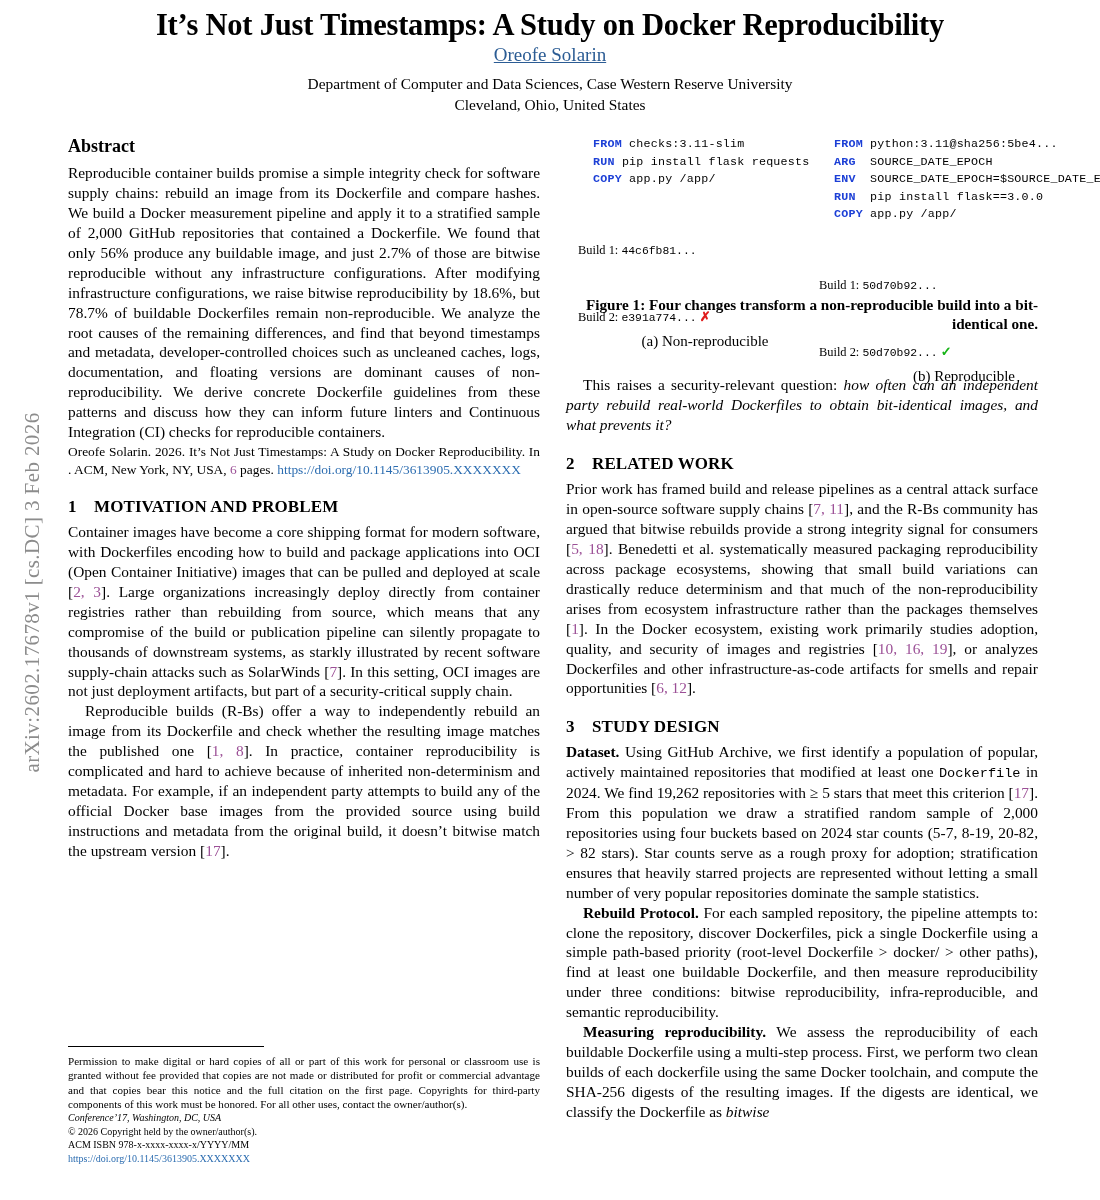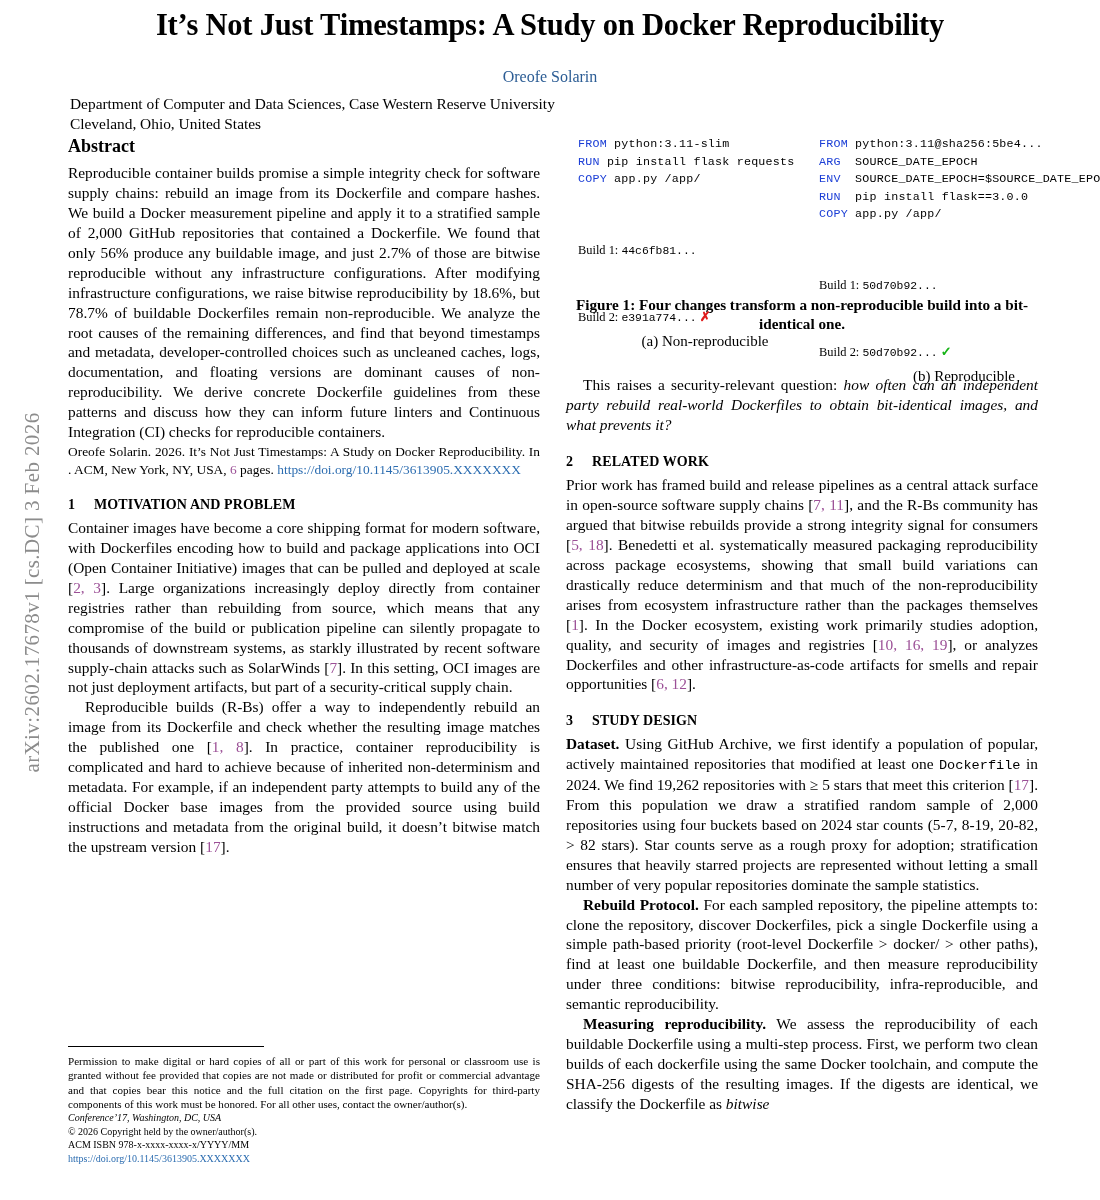--- a/index.html
+++ b/index.html
@@ -42,27 +42,27 @@
   #paper-title {
     text-align: center;
     font-size: 30.5px;
     font-weight: bold;
     line-height: 1.17;
     letter-spacing: -0.2px;
     margin: 4px 0 0 0;
   }
   #author-name {
     text-align: center;
-    font-size: 16px;
+    font-size: 19px;
     color: #2b5c94;
-    margin-top: 23px;
     line-height: 1.2;
+    text-decoration: underline;
   }
   .affil {
-    text-align: left;
+    text-align: center;
     font-size: 15.4px;
     line-height: 1.32;
     font-family: Liberation Serif, serif;
   }
   #affil-1 { margin-top: 8px; }
 
   
   #columns {
     position: absolute;
     top: 136px;
@@ -72,21 +72,21 @@
   }
   .col {
     position: absolute;
     top: 0;
     width: 472px;
   }
   #col-left  { left: 68px; }
   #col-right { left: 566px; }
 
   h2.section {
-    font-size: 14px;
+    font-size: 17px;
     font-weight: bold;
     margin: 0;
     letter-spacing: 0.1px;
   }
   h2.section .secnum { display: inline-block; width: 26px; }
 
   h3.abstract-head {
     font-size: 18px;
     font-weight: bold;
     margin: 0 0 6px 0;
@@ -131,21 +131,21 @@
   #panel-a { left: 12px; width: 248px; }
   #panel-b { left: 253px; width: 290px; }
 
   .code {
     font-family: "Liberation Mono", "DejaVu Sans Mono", monospace;
     font-size: 11.7px;
     line-height: 1.5;
     white-space: pre;
     letter-spacing: 0.2px;
   }
-  .kw { color: #1c3fd6; font-weight: normal; }
+  .kw { color: #1c3fd6; font-weight: bold; margin-left: 15px; }
 
   .buildline {
     font-family: "Liberation Serif", serif;
     font-size: 12.4px;
     line-height: 1.45;
     white-space: nowrap;
     margin-top: 44px;
   }
   .buildhash {
     font-family: "Liberation Mono", "DejaVu Sans Mono", monospace;
@@ -160,21 +160,21 @@
     margin-top: 6px;
   }
   #subcap-a { margin-left: 6px; }
   #subcap-b { margin-left: 0px; }
 
   #fig-caption {
     font-size: 15.2px;
     font-weight: bold;
     line-height: 1.26;
     margin: 14px 0 0 0;
-    text-align: center;
+    text-align: right;
   }
 
   
   #footnote {
     position: absolute;
     left: 68px;
     top: 1046px;
     width: 472px;
   }
   #footnote-rule {
@@ -225,21 +225,21 @@
       <p class="body indent"><span>Reproducible builds (R-Bs) offer a way to independently rebuild an image from its Dockerfile and check whether the resulting image matches the published one [</span><span class="cite">1, 8</span><span>]. In practice, container reproducibility is complicated and hard to achieve because of inherited non-determinism and metadata. For example, if an independent party attempts to build any of the official Docker base images from the provided source using build instructions and metadata from the original build, it doesn’t bitwise match the upstream version [</span><span class="cite">17</span><span>].</span></p>
 
     </div>
 
     <div class="col" id="col-right">
 
       <figure id="figure-1">
         <div id="fig-panels">
 
           <div class="panel" id="panel-a">
-            <div class="code"><span class="kw">FROM</span> <span>python:3.11-slim</span>
+            <div class="code"><span class="kw">FROM</span> <span>checks:3.11-slim</span>
 <span class="kw">RUN</span> <span>pip install flask requests</span>
 <span class="kw">COPY</span> <span>app.py /app/</span></div>
             <div style="height:9px"></div>
             <div class="buildline"><span>Build 1:</span> <span class="buildhash">44c6fb81...</span></div>
             <div style="height:4px"></div>
             <div class="buildline"><span>Build 2:</span> <span class="buildhash">e391a774...</span> <span class="mark-x">✗</span></div>
             <div class="subcap" id="subcap-a">(a) Non-reproducible</div>
           </div>
 
           <div class="panel" id="panel-b">

